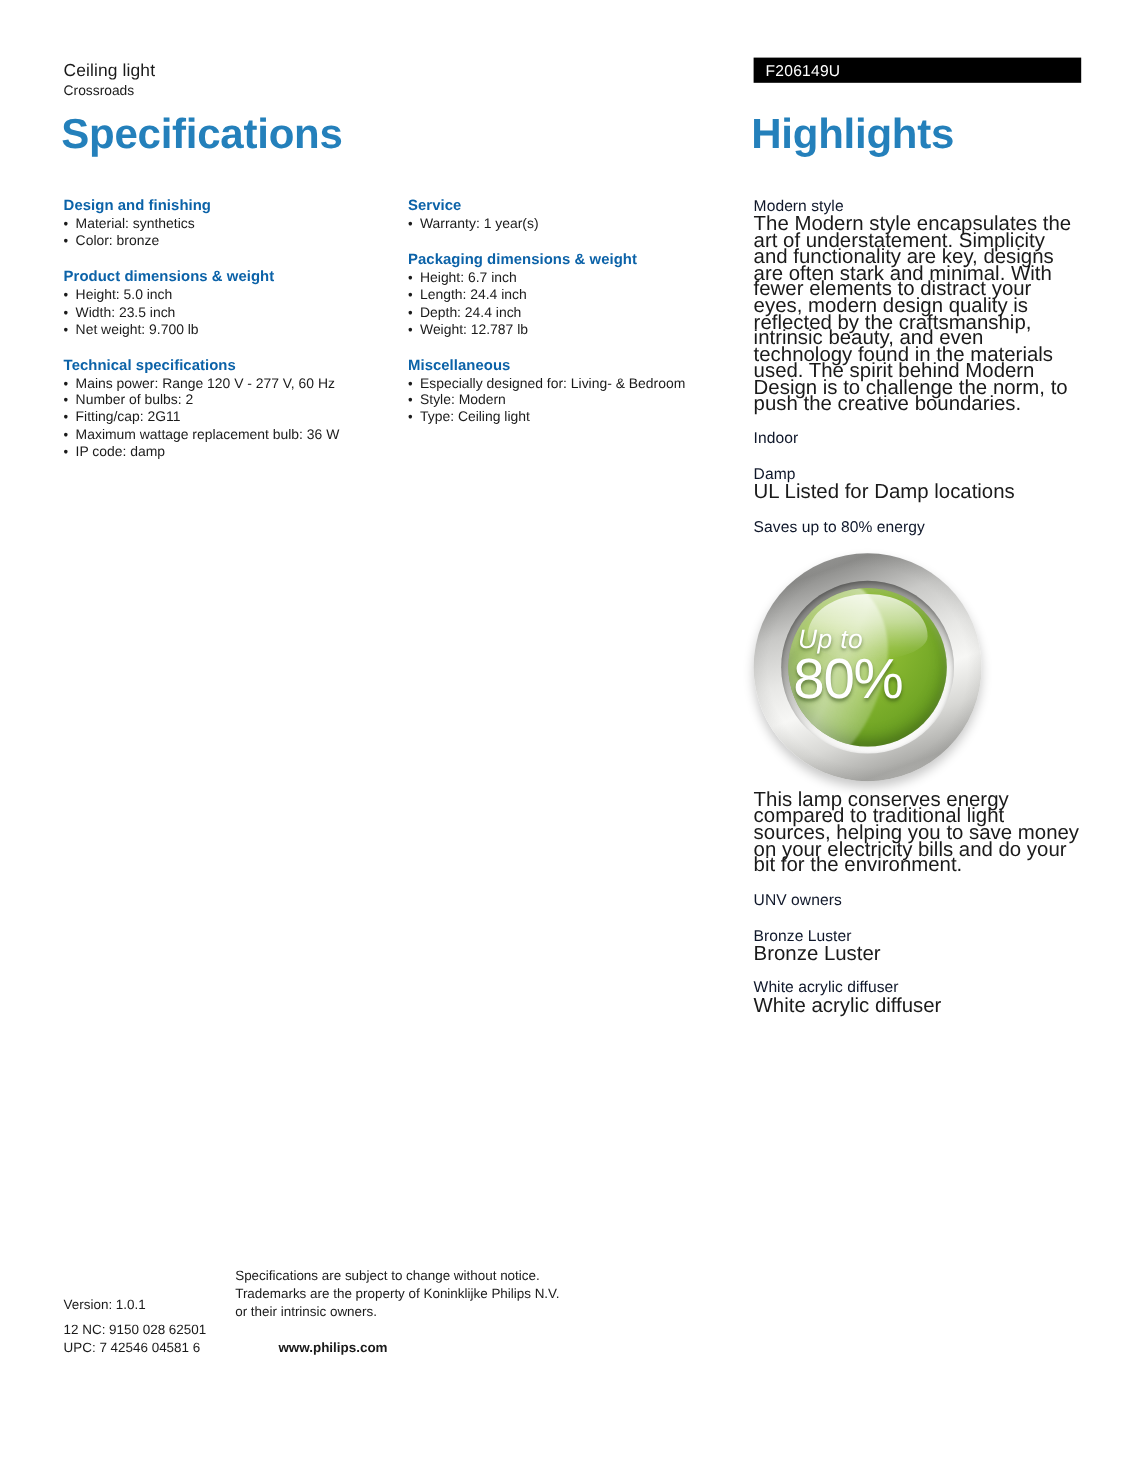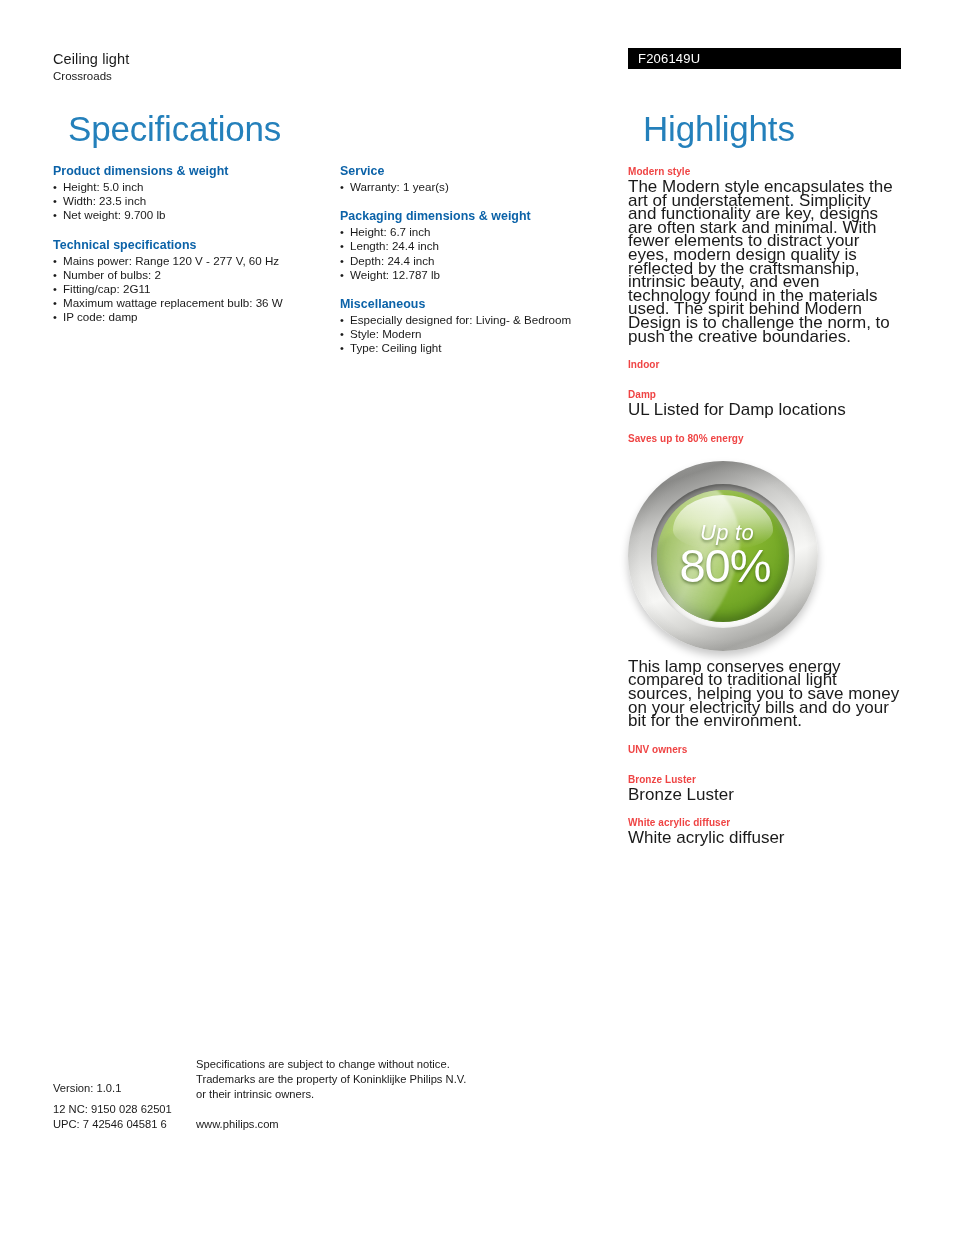--- a/index.html
+++ b/index.html
@@ -37,25 +37,25 @@
     color: #ffffff;
     font-size: 13px;
     line-height: 21px;
     padding-left: 10px;
     box-sizing: border-box;
     letter-spacing: .2px;
   }
 
   .page-title {
     font-size: 35px;
-    font-weight: 400;
+    font-weight: 700;
     color: #2480bb;
     letter-spacing: -.2px;
     line-height: 38px;
-    margin: 17px;
+    margin: 0;
   }
   .title-spec  { position: absolute; left: 51px;  top: 93px; }
   .title-high  { position: absolute; left: 626px; top: 93px; }
 
   
   .specs-wrap {
     position: absolute;
     left: 53px; top: 163px;
     width: 580px;
   }
@@ -95,23 +95,23 @@
   }
 
   
   .high-wrap {
     position: absolute;
     left: 628px; top: 164px;
     width: 272px;
   }
   .high-group { margin-bottom: 14px; }
   .high-head {
-    font-size: 10px;
-    font-weight: bold;
-    color: #ef4444;
+    font-size: 13px;
+    font-weight: normal;
+    color: #0f172a;
     line-height: 16px;
     margin-bottom: 0px;
     letter-spacing: .05px;
   }
   .high-body {
     font-size: 17px;
     line-height: 13.6px;
     color: #1a1a1a;
     text-align: left;
   }
@@ -213,21 +213,20 @@
       rgba(255,255,255,.50) 42%,
       rgba(255,255,255,.10) 82%,
       rgba(255,255,255,0) 100%);
     filter: blur(.4px);
   }
   .badge-text {
     position: absolute;
     inset: 0;
     display: flex;
     flex-direction: column;
-    align-items: center;
     justify-content: center;
     color: #ffffff;
     text-shadow: 0 2px 3px rgba(40,70,15,.55);
   }
   .badge-upto {
     font-size: 22px;
     font-style: italic;
     font-weight: 400;
     line-height: 22px;
     margin-bottom: -2px;
@@ -248,37 +247,42 @@
   .foot-left {
     position: absolute; left: 0;
     font-size: 11.2px; line-height: 15px; color: #1a1a1a;
     white-space: nowrap;
   }
   .foot-right {
     position: absolute; left: 143px;
     font-size: 11.2px; line-height: 15px; color: #1a1a1a;
     white-space: nowrap;
   }
-  .foot-right.bold { font-weight: normal; }
+  .foot-right.bold { font-weight: bold; margin-left: 36px; }
 </style>
 </head>
 <body>
 
 <div class="page">
 
   <div class="prod-kicker">Ceiling light</div>
   <div class="prod-sub">Crossroads</div>
 
   <div class="model-bar">F206149U</div>
 
   <h1 class="page-title title-spec">Specifications</h1>
   <h1 class="page-title title-high">Highlights</h1>
 
   <div class="specs-wrap">
     <div class="spec-col c1" id="specCol1">
+        <div class="spec-group">
+          <div class="spec-head">Design and finishing</div>
+          <div class="spec-item">Material: synthetics</div>
+          <div class="spec-item">Color: bronze</div>
+        </div>
         <div class="spec-group">
           <div class="spec-head">Product dimensions &amp; weight</div>
           <div class="spec-item">Height: 5.0 inch</div>
           <div class="spec-item">Width: 23.5 inch</div>
           <div class="spec-item">Net weight: 9.700 lb</div>
         </div>
         <div class="spec-group">
           <div class="spec-head">Technical specifications</div>
           <div class="spec-item">Mains power: Range 120 V - 277 V, 60 Hz</div>
           <div class="spec-item">Number of bulbs: 2</div>

